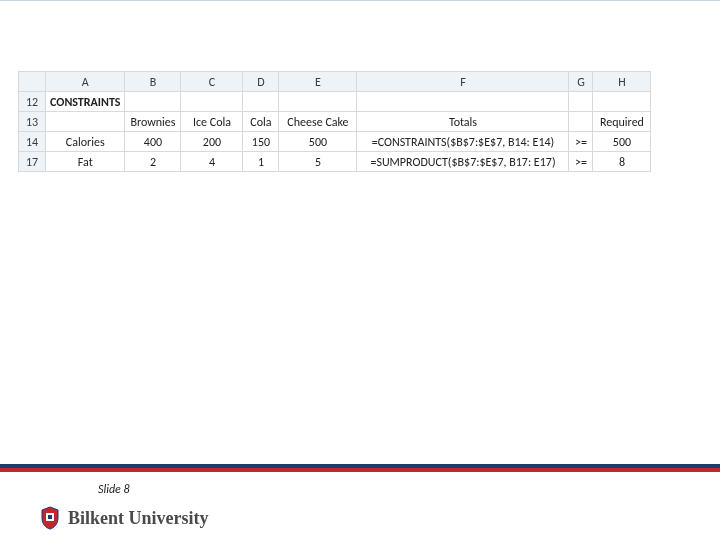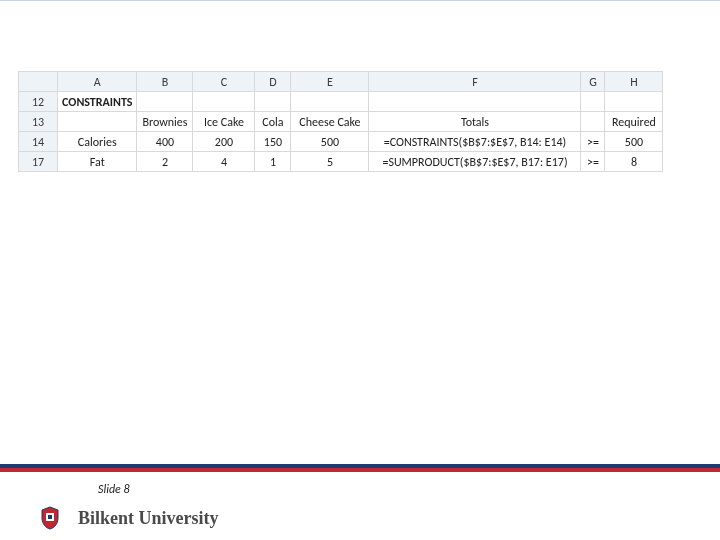--- a/index.html
+++ b/index.html
@@ -3,38 +3,38 @@
 <meta charset="utf-8">
 <style>
   html,body{margin:0;padding:0;width:720px;height:540px;background:#fff;font-family:Calibri,Arial,sans-serif;color:#222;overflow:hidden}
   .slide{position:relative;width:720px;height:540px;box-sizing:border-box}
   .title{font-size:30px;font-weight:700;color:#17365d;padding:10px 0 6px 18px}
   .title-rule{height:1px;background:#c9d4e3;margin:0}
   .sheet-wrap{margin:70px 0 0 18px}
   table.sheet{border-collapse:collapse;font-size:12px}
   table.sheet td,table.sheet th{border:1px solid #d9d9d9;height:20px;box-sizing:border-box;padding:0 4px;white-space:nowrap;text-align:center;vertical-align:middle}
   table.sheet thead th{background:#eef3f8;color:#3b3b3b;font-weight:400}
-  table.sheet .rowhead{background:#eef3f8;color:#3b3b3b;text-align:center;width:39px}
+  table.sheet .rowhead{background:#eef3f8;color:#3b3b3b;text-align:center;width:27px}
   table.sheet .corner{background:#eef3f8;width:24px}
   .colA{width:74px}
   .colB{width:56px}
   .colC{width:62px}
   .colD{width:36px}
   .colE{width:78px}
   .colF{width:212px}
   .colG{width:24px}
   .colH{width:58px}
   .left{text-align:left}
   .right{text-align:right}
   .bold{font-weight:700}
   .footer-band{position:absolute;left:0;right:0;bottom:68px;height:8px}
   .footer-band .navy{height:4px;background:#1f3a6e}
   .footer-band .red{height:4px;background:#c1272d}
   .slide-num{position:absolute;bottom:44px;left:98px;font-size:12px;font-style:italic}
-  .brand{position:absolute;bottom:10px;left:40px;display:flex;align-items:center;gap:18px}
+  .brand{position:absolute;bottom:10px;left:40px;display:flex;align-items:center;gap:8px}
   .brand .name{font-size:18px;font-weight:700;color:#4a4a4a;font-family:Georgia,'Times New Roman',serif}
   .crest{width:20px;height:24px;position:relative}
   .crest svg{display:block}
 </style>
 </head>
 <body>
 
 <div class="slide">
   <div class="title-rule"></div>
 
@@ -62,21 +62,21 @@
           <td class="colD"></td>
           <td class="colE"></td>
           <td class="colF"></td>
           <td class="colG"></td>
           <td class="colH"></td>
         </tr>
         <tr>
           <td class="rowhead">13</td>
           <td class="colA"></td>
           <td class="colB left">Brownies</td>
-          <td class="colC left">Ice Cake</td>
+          <td class="colC left">Ice Cola</td>
           <td class="colD left">Cola</td>
           <td class="colE left">Cheese Cake</td>
           <td class="colF right">Totals</td>
           <td class="colG"></td>
           <td class="colH">Required</td>
         </tr>
         <tr>
           <td class="rowhead">14</td>
           <td class="colA left">Calories</td>
           <td class="colB">400</td>

